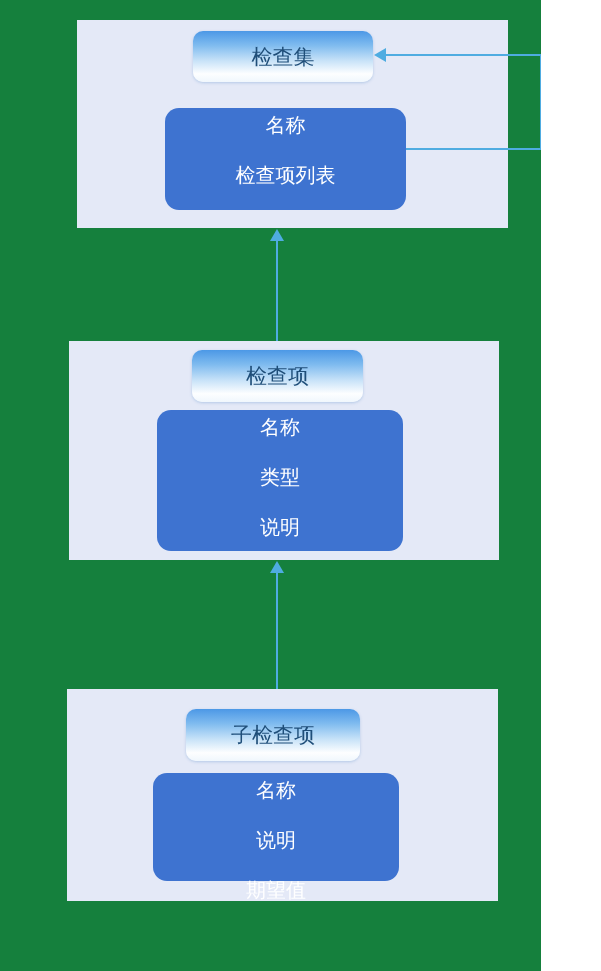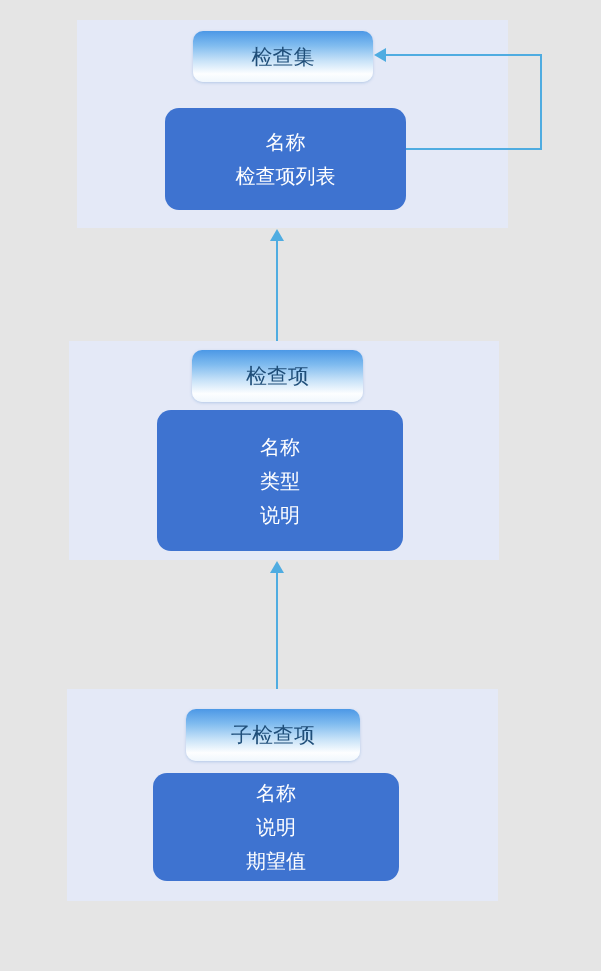--- a/index.html
+++ b/index.html
@@ -3,24 +3,25 @@
 <meta charset="utf-8">
 <style>
   html, body {
     margin: 0;
     padding: 0;
     background: #ffffff;
     font-family: "Liberation Sans", "DejaVu Sans", sans-serif;
   }
   .canvas {
     position: relative;
-    width: 601px;
+    width: 510px;
     height: 971px;
-    background: #e5e5e5;
+    background: #15803d;
     overflow: hidden;
+    padding-left: 31px;
   }
   
   .panel {
     position: absolute;
     background: #e4e9f7;
   }
   .panel-1 { left: 77px;  top: 20px;  width: 431px; height: 208px; }
   .panel-2 { left: 69px;  top: 341px; width: 430px; height: 219px; }
   .panel-3 { left: 67px;  top: 689px; width: 431px; height: 212px; }
 
@@ -43,21 +44,21 @@
   
   .attr-box {
     position: absolute;
     background: #3e73d0;
     border-radius: 14px;
     color: #ffffff;
     font-size: 20px;
     display: flex;
     flex-direction: column;
     align-items: center;
-    justify-content: center;
+    gap: 16px;
   }
   .box-1 { left: 88px; top: 88px; width: 241px; height: 102px; }
   .box-2 { left: 88px; top: 69px; width: 246px; height: 141px; }
   .box-3 { left: 86px; top: 84px; width: 246px; height: 108px; }
   .attr-line {
     line-height: 34px;
     white-space: nowrap;
     text-align: center;
   }
 

